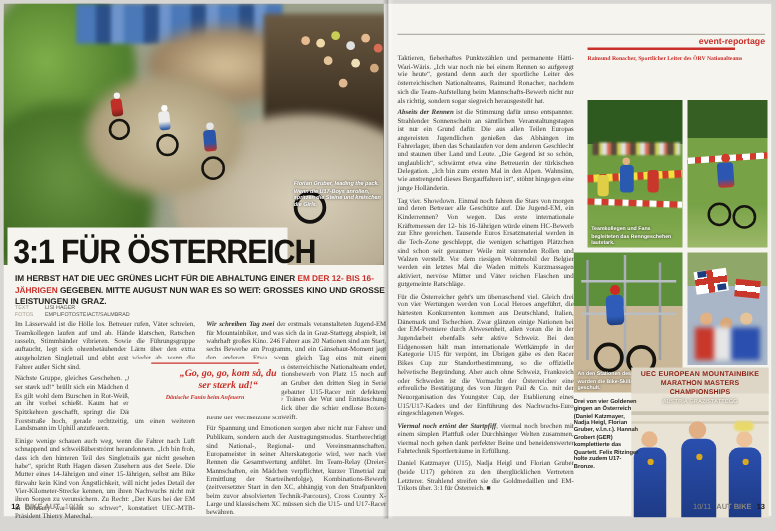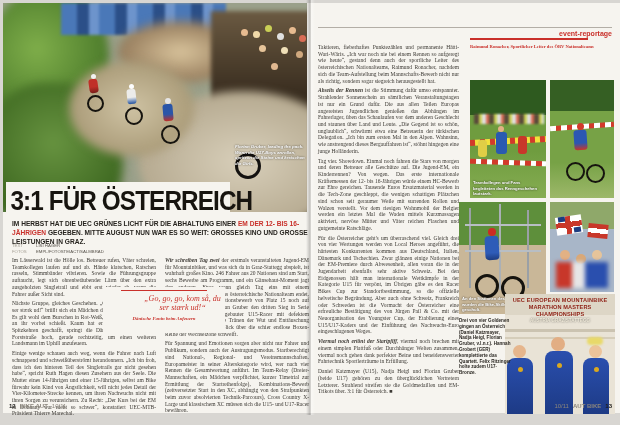--- a/index.html
+++ b/index.html
@@ -1,18 +1,18 @@
 <!DOCTYPE html>
 <html><head>
 <meta charset="utf-8">
 <style>
   html,body{margin:0;padding:0;background:#d8d6d2;}
   .spread{position:relative;width:620px;height:425px;background:#d8d6d2;overflow:hidden;
           font-family:"Liberation Serif",serif;}
-  .page{position:absolute;top:3px;height:410px;background:#f6f4ef;padding-left:12px;}
+  .page{position:absolute;top:3px;height:410px;background:#f6f4ef;}
   .page.left{left:3px;width:307px;}
   .page.right{left:310px;width:307px;}
   .gutter{position:absolute;left:306px;top:0;width:9px;height:415px;
           background:linear-gradient(90deg,rgba(0,0,0,0),rgba(0,0,0,.22) 45%,rgba(255,255,255,.35) 60%,rgba(0,0,0,0));z-index:30;}
   .scanstrip{position:absolute;left:0;top:415px;width:620px;height:10px;background:#d8d6d2;z-index:40;}
 
   
   .ph{position:absolute;overflow:hidden;background:#9aa08a;z-index:1;}
   .ph i{position:absolute;display:block;}
 
@@ -27,21 +27,21 @@
           font-family:"Liberation Sans",sans-serif;font-size:4.3px;line-height:5.6px;color:#8a857c;}
   .byline b{display:inline-block;width:24px;font-weight:normal;color:#a39d92;}
   .byline span{color:#57524b;}
   .cols{position:absolute;left:9px;top:254px;width:297px;display:flex;gap:9px;z-index:4;}
   .col{width:144px;font-size:5.5px;line-height:6.7px;color:#3b3833;text-align:justify;}
   .col p{margin:0 0 3px 0;}
   .lead{font-weight:bold;font-style:italic;}
   .pullquote-left{position:absolute;left:103px;top:287px;width:122px;height:46px;background:#f6f4ef;z-index:6;
                   text-align:center;color:#c9302a;}
   .pq-rule{width:86px;height:1px;background:#c9302a;margin:3px auto 3px auto;}
-  .pullquote-left .q{font-size:8px;line-height:9.4px;font-weight:normal;font-style:italic;margin-left:37px;}
+  .pullquote-left .q{font-size:8px;line-height:9.4px;font-weight:bold;font-style:italic;margin-left:37px;}
   .pullquote-left .a{margin-top:3px;font-size:4.8px;font-weight:bold;font-style:italic;}
   .footer{position:absolute;top:403px;z-index:8;font-family:"Liberation Sans",sans-serif;font-size:6px;}
   .footer .num{font-weight:bold;color:#1d1b18;}
   .footer .mag{font-weight:bold;color:#8a857c;margin:0 4px;}
   .footer .iss{color:#8a857c;}
   .footer-left{left:9px;}
   .footer-right{left:480px;width:132px;text-align:right;}
 
   .hero-caption{position:absolute;left:232px;top:141px;width:72px;z-index:5;color:#fff;
                 font-family:"Liberation Sans",sans-serif;font-weight:bold;font-style:italic;

